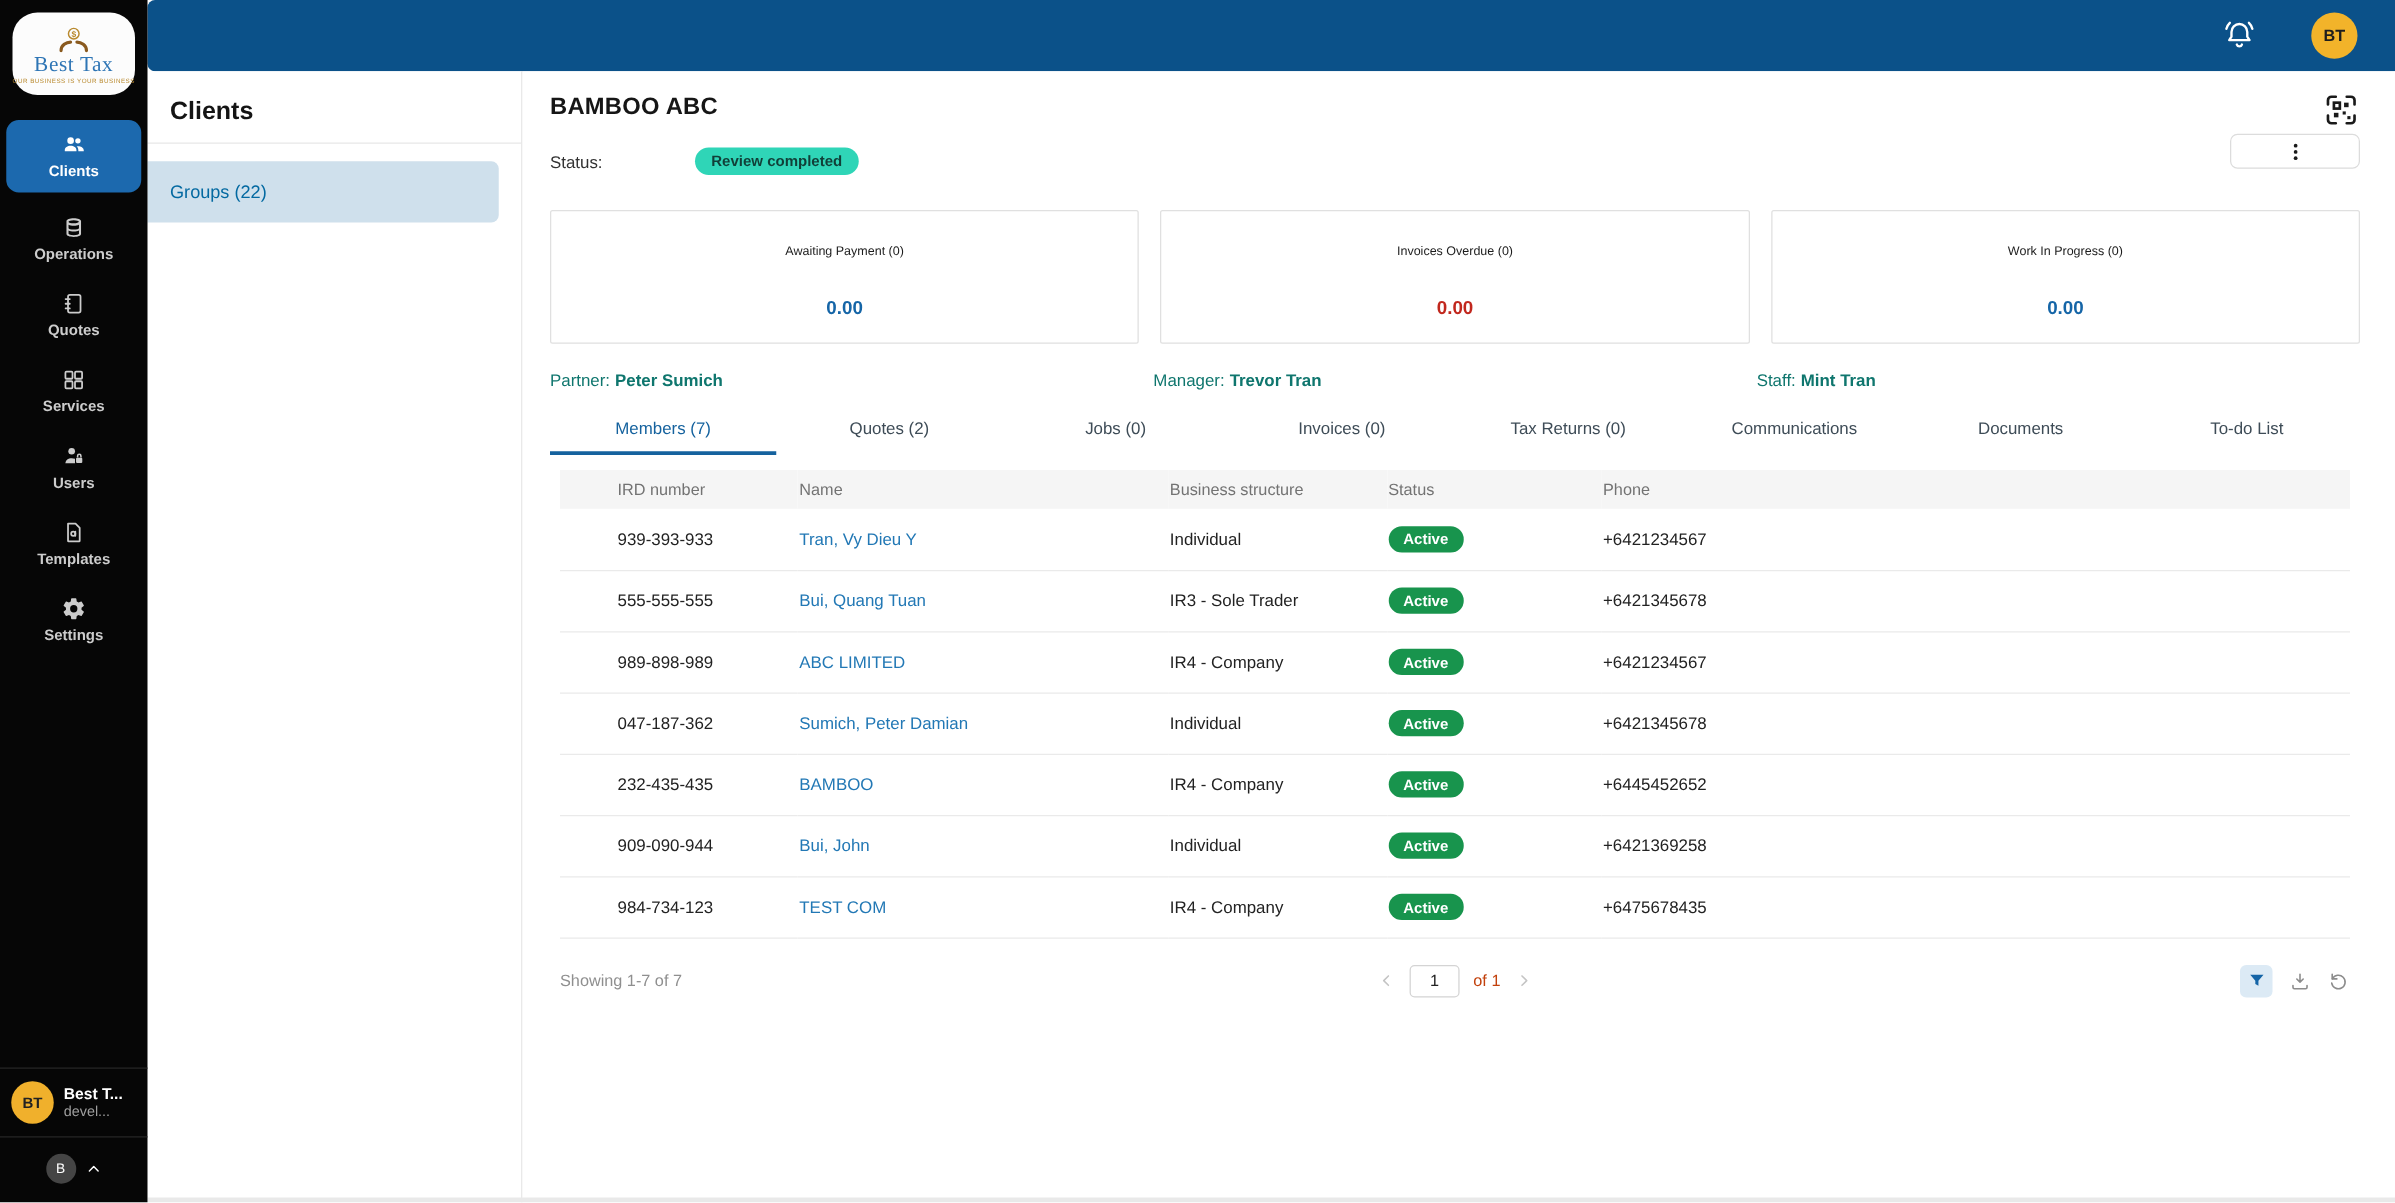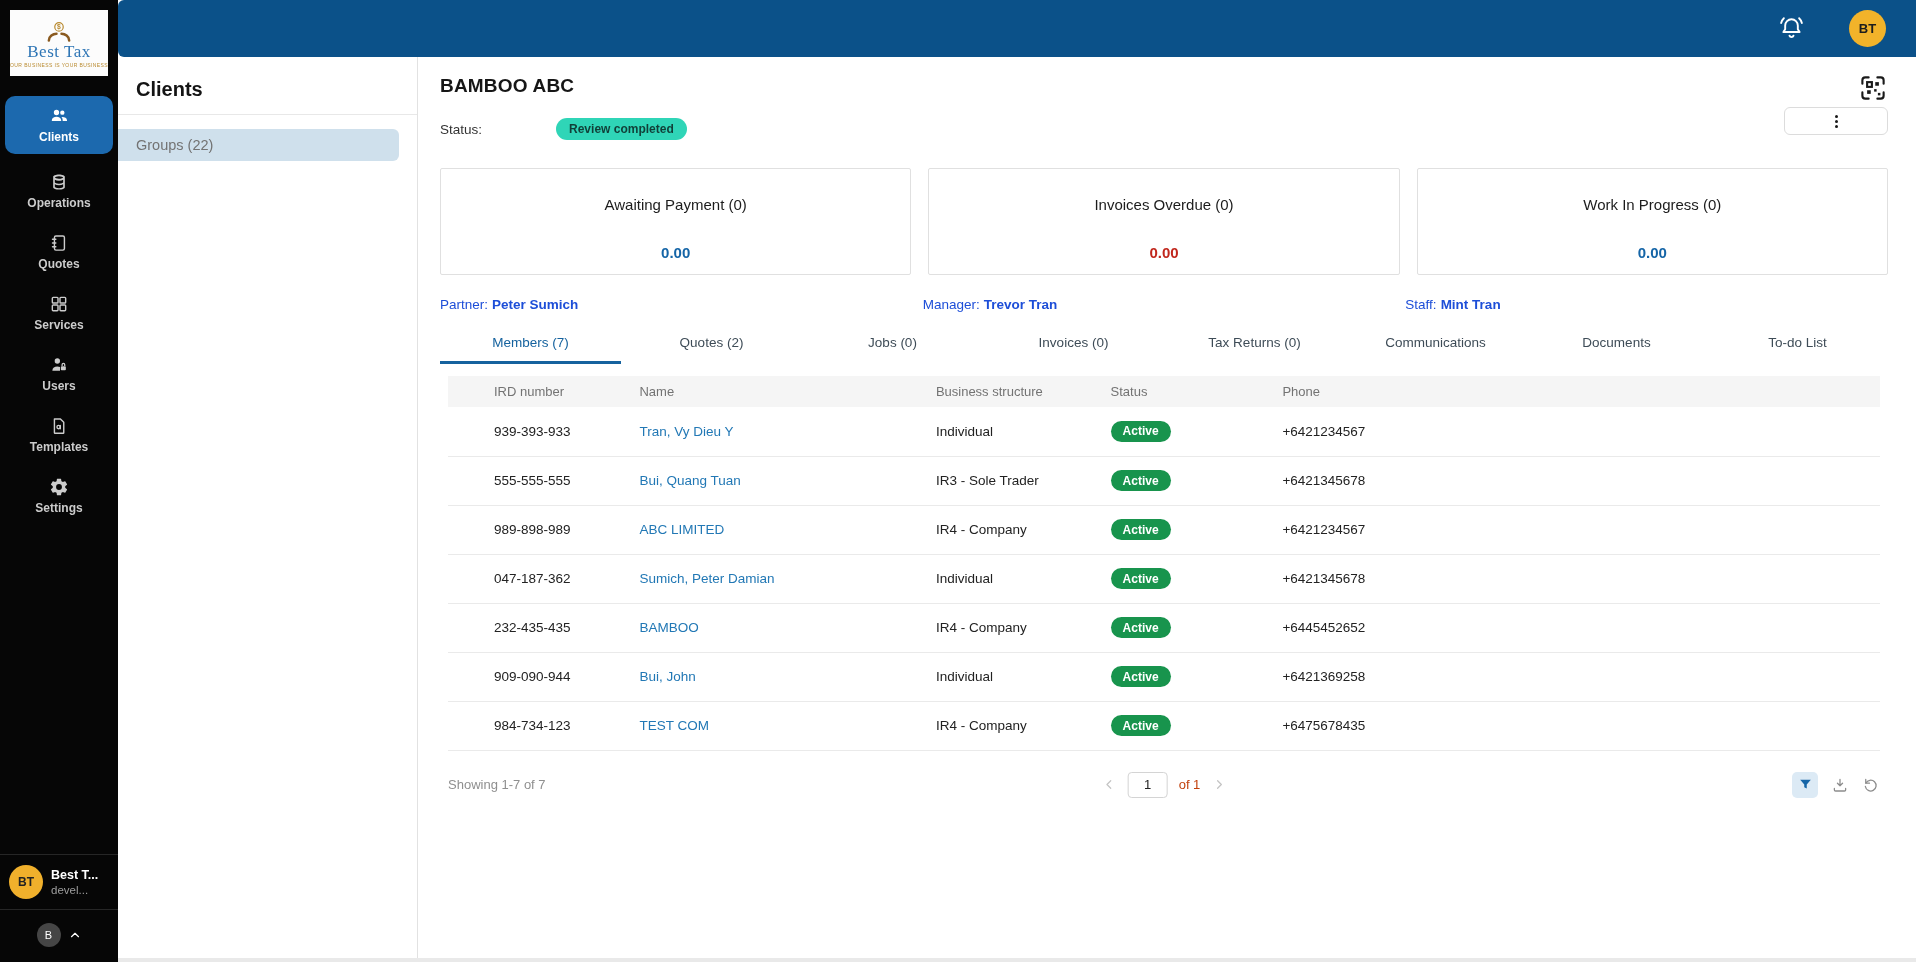--- a/index.html
+++ b/index.html
@@ -9,21 +9,21 @@
     font-family:"Liberation Sans", sans-serif; color:#222;
   }
 
   
   .sidebar {
     position:absolute; left:0; top:0; width:118px; height:962px;
     background:#060606; display:flex; flex-direction:column; align-items:center; z-index:5;
   }
   .logo-card {
     margin-top:10px; width:98px; height:66px; background:#fcfcfc;
-    border-radius:0; display:flex; flex-direction:column; align-items:center;
+    border-radius:20px; display:flex; flex-direction:column; align-items:center;
     justify-content:center; padding-top:2px; cursor:pointer;
   }
   .logo-title { font-family:"Liberation Serif", serif; font-size:17px; color:#2E75B5; line-height:17px; letter-spacing:.5px; }
   .logo-tagline { font-size:5px; color:#B98A2F; letter-spacing:.4px; margin-top:2px; white-space:nowrap; }
   .nav { margin-top:20px; width:100%; display:flex; flex-direction:column; gap:13px; }
   .nav-item {
     display:flex; flex-direction:column; align-items:center; gap:4px;
     color:#CCCCCC; font-size:12px; font-weight:700; padding:5px 0; cursor:pointer;
   }
   .nav-item svg { width:20px; height:20px; }
@@ -63,22 +63,22 @@
 
   
   .panel {
     position:absolute; left:118px; top:57px; bottom:0; width:300px;
     background:#fff; border-right:1px solid #E2E2E2;
   }
   .panel-title { font-size:20px; font-weight:700; color:#141414; padding:21px 18px 13px; }
   .panel-divider { border-bottom:1px solid #E8E8E8; }
   .panel-list { margin-top:14px; }
   .panel-item {
-    height:32px; display:flex; align-items:center; padding:0 18px;
-    font-size:14.5px; color:#737373; cursor:pointer; margin-right:18px;
+    height:49px; display:flex; align-items:center; padding:0 18px;
+    font-size:14.5px; color:#0369a1; cursor:pointer; margin-right:18px;
     border-radius:0 6px 6px 0;
   }
   .panel-item.active { background:#CFE0EC; }
 
   
   .main {
     position:absolute; left:418px; top:57px; right:0; bottom:0;
     padding:18px 28px 0 22px; background:#fff;
   }
   .page-head { display:flex; justify-content:space-between; align-items:flex-start; }
@@ -95,24 +95,24 @@
     border:1px solid #DCDCDC; border-radius:6px; background:#fff; cursor:pointer;
     display:flex; align-items:center; justify-content:center; flex-direction:column; gap:2px;
   }
   .kebab-btn i { width:3px; height:3px; border-radius:50%; background:#1a1a1a; }
 
   .cards { display:flex; gap:17px; margin-top:26px; }
   .card {
     flex:1; border:1px solid #E0E0E0; border-radius:2px; height:107px;
     text-align:center; padding-top:27px;
   }
-  .card-title { font-size:15px; color:#1c1c1c; }
+  .card-title { font-size:10px; color:#1c1c1c; }
   .card-value { font-size:15px; font-weight:700; margin-top:31px; }
 
-  .people { display:flex; margin-top:22px; font-size:13.5px; color:#1d4ed8;align-items:flex-end; }
+  .people { display:flex; margin-top:22px; font-size:13.5px; color:#0f766e;align-items:flex-end; }
   .person { flex:1; }
   .person b { margin-left:4px; }
 
   .tabs { display:flex; margin-top:14px; }
   .tab {
     flex:1; text-align:center; font-size:13.5px; color:#3E4C57;
     padding:9px 4px 11px; cursor:pointer; border-bottom:3px solid transparent;
   }
   .tab.active { color:#15629E; font-weight:500; border-bottom-color:#15629E; }
 

